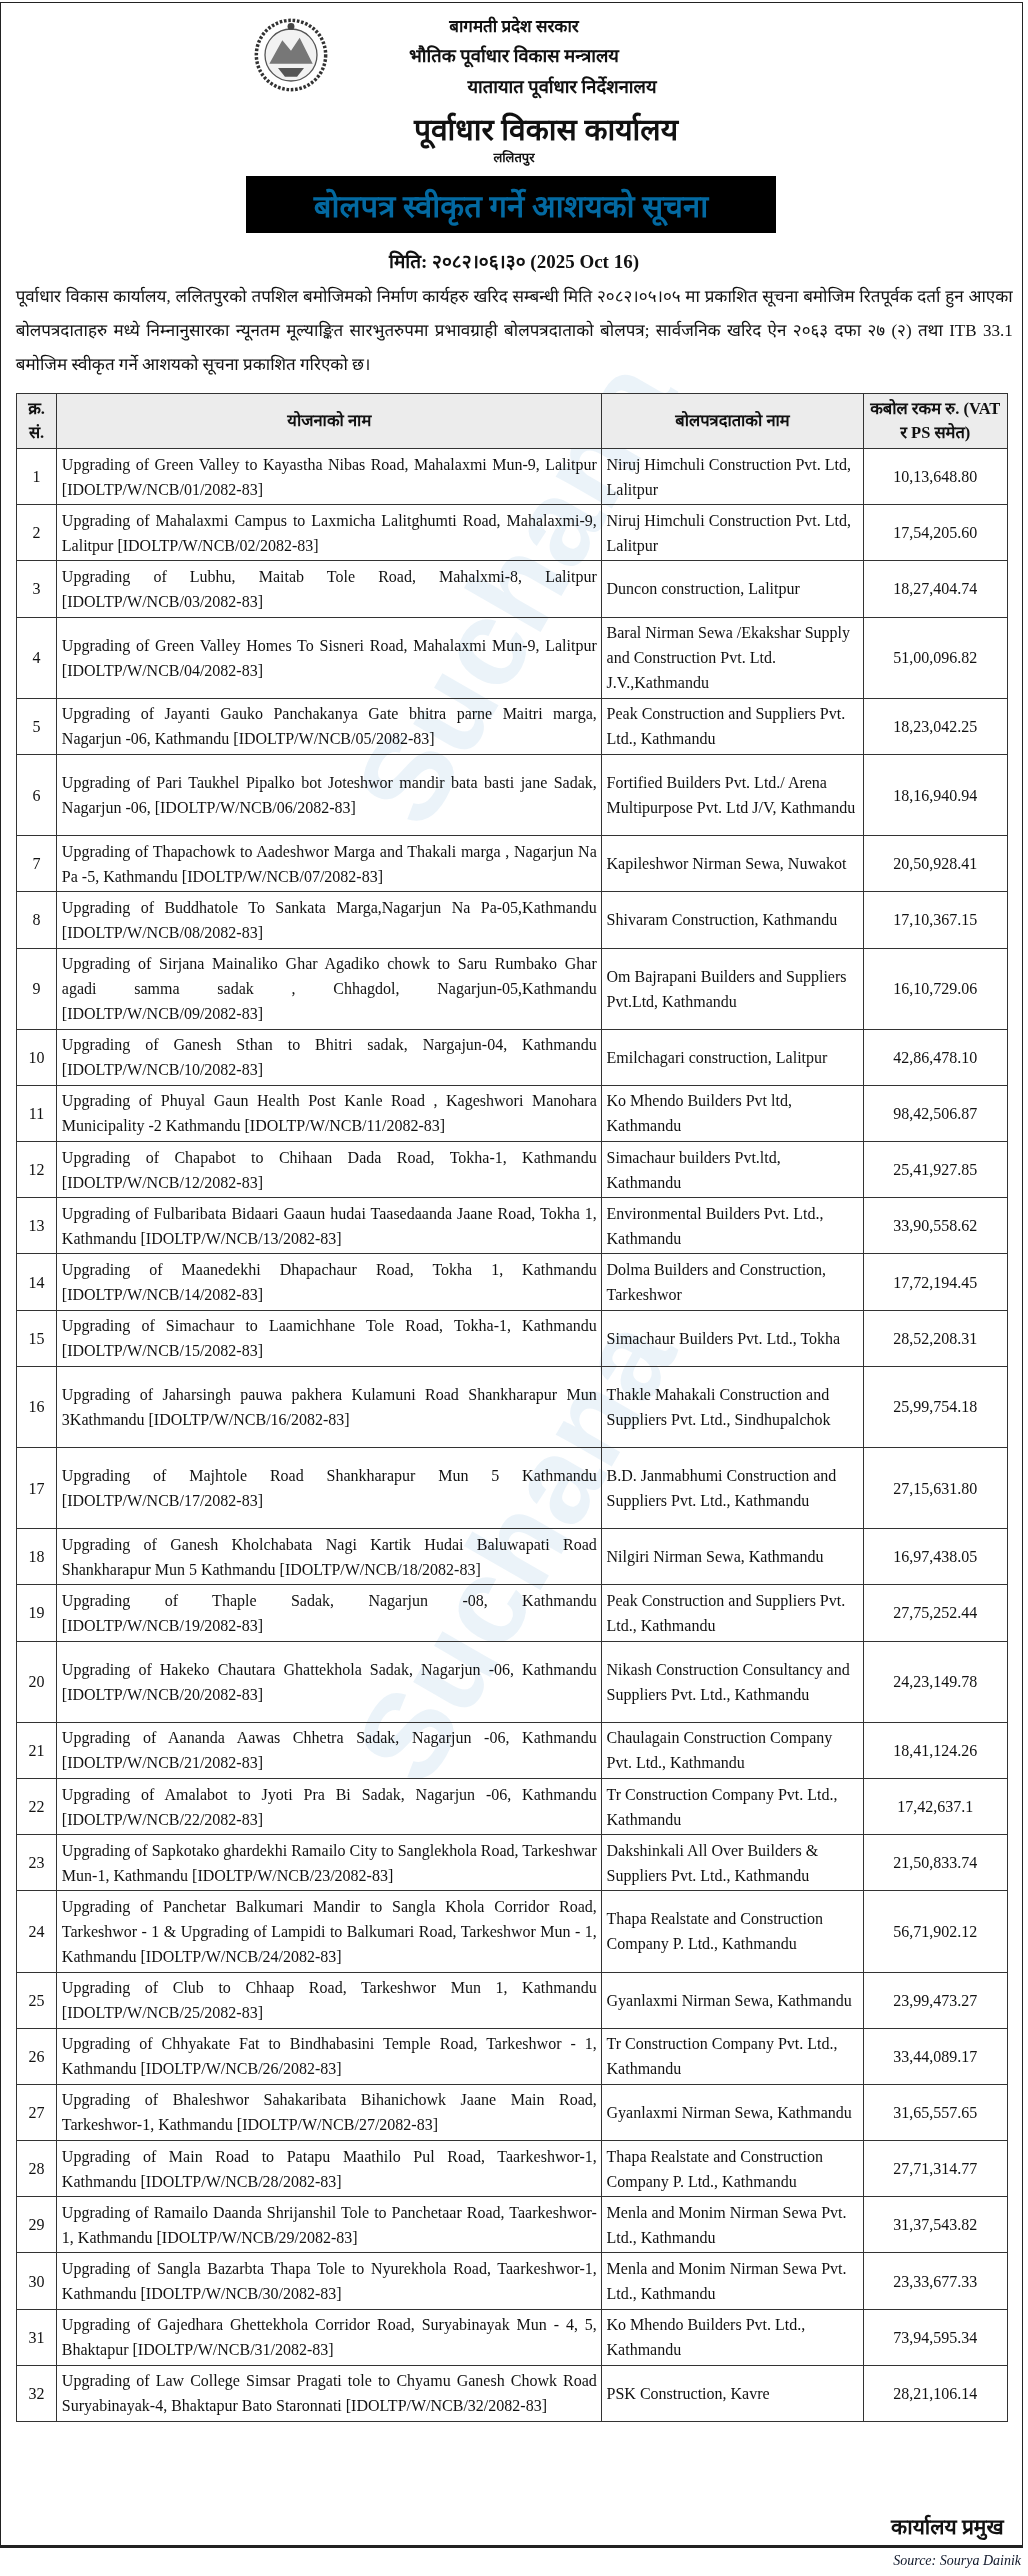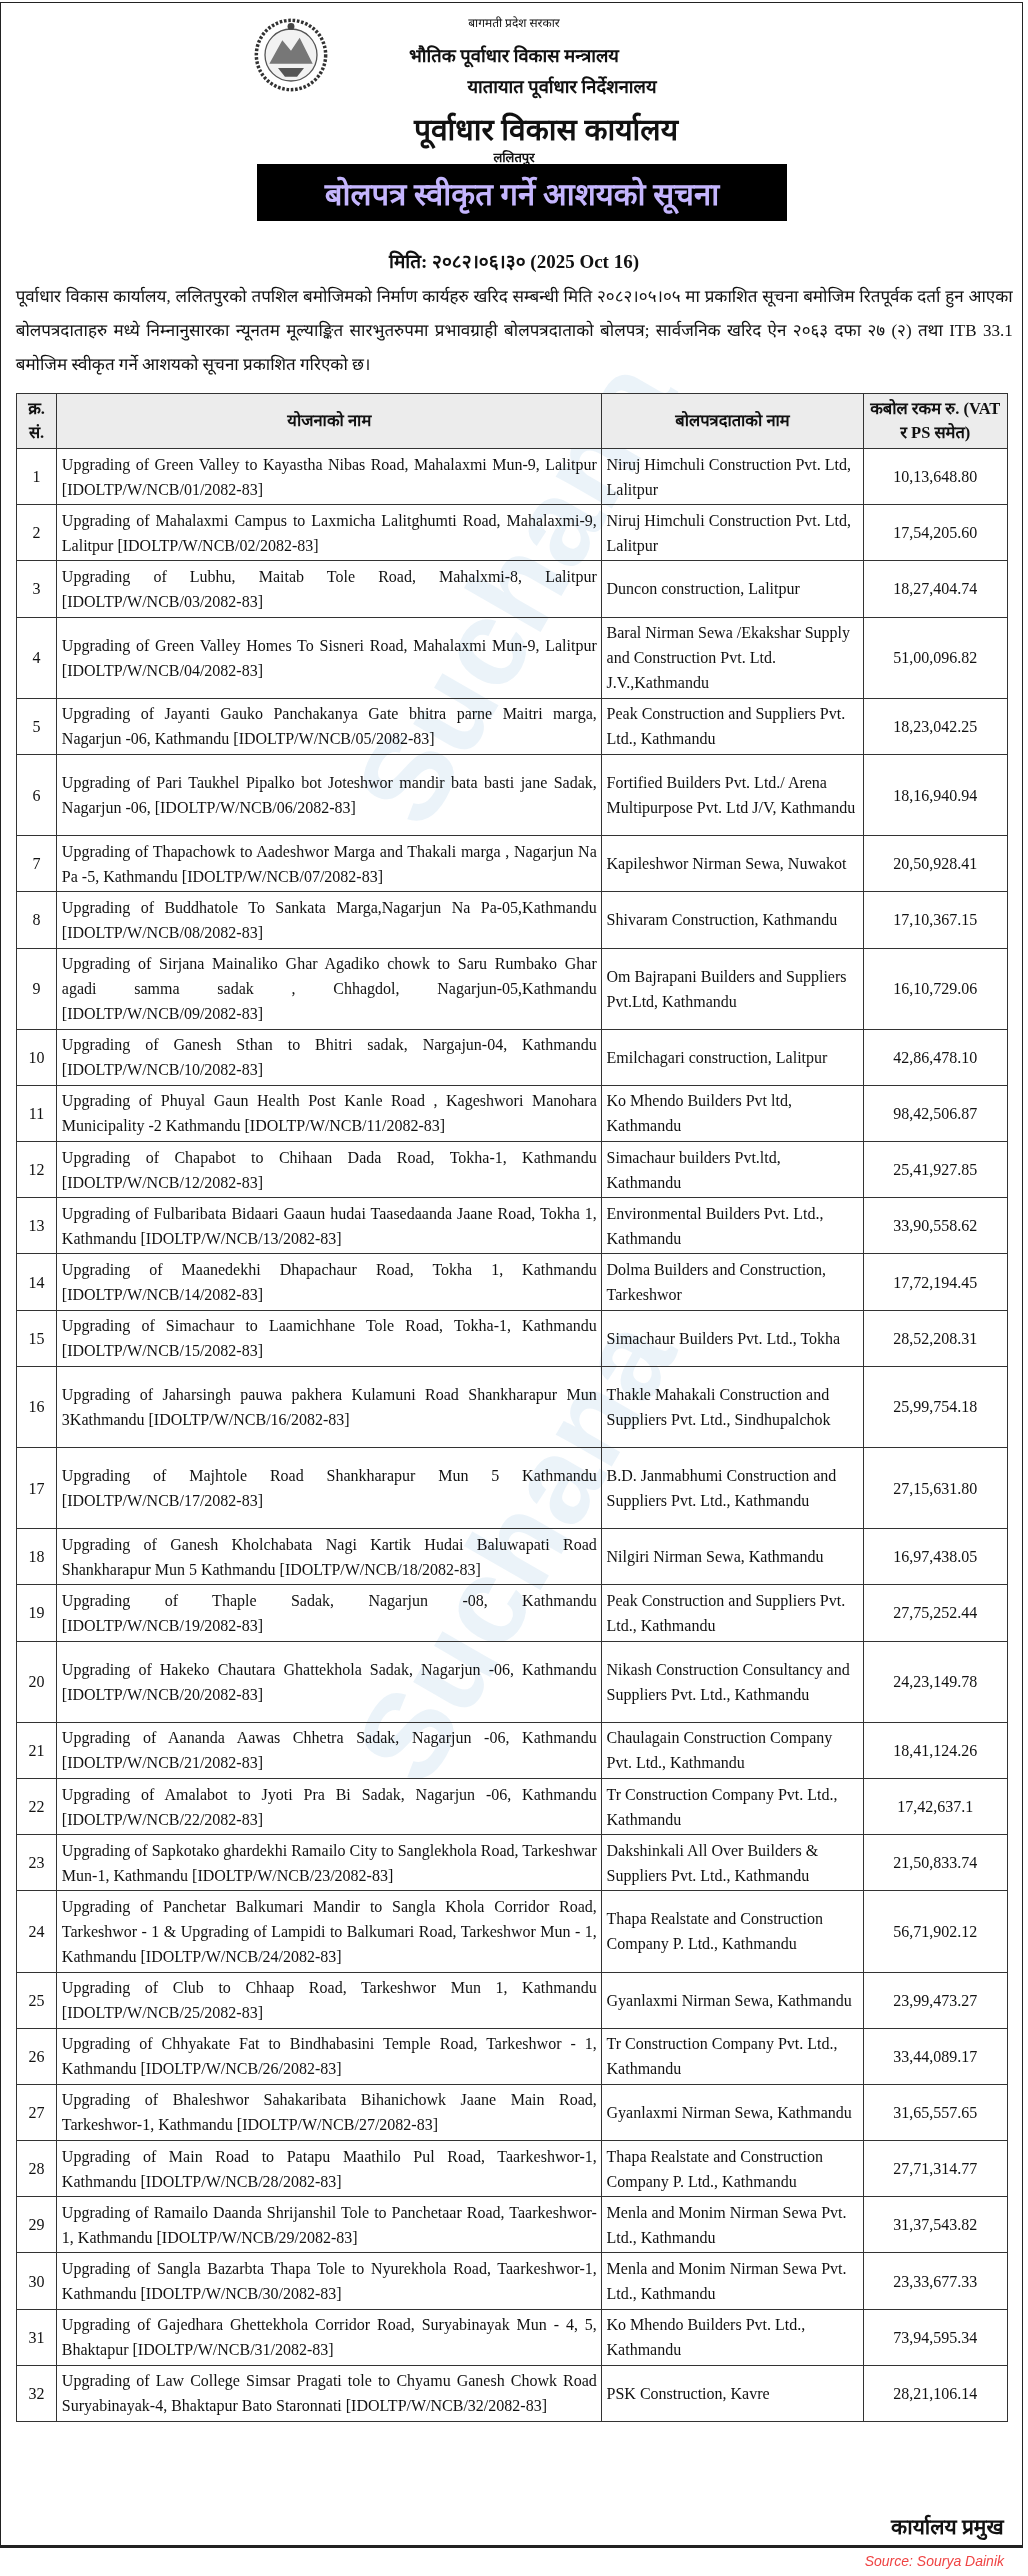--- a/index.html
+++ b/index.html
@@ -2,44 +2,44 @@
 <html style="font-size:14px"><head>
 <meta charset="utf-8">
 <style>
   html, body { margin: 0; padding: 0; background: #ffffff; }
   body { width: 1028px; height: 2576px; position: relative; overflow: hidden;
          font-family: "Liberation Serif", serif; color: #111; }
   .frame { position: absolute; left: 0; top: 1.7px; width: 1023px; height: 2546px;
            border: 1.7px solid #222; border-bottom-width: 3.5px; box-sizing: border-box; }
   .emblem { position: absolute; left: 252px; top: 15.7px; width: 78px; height: 78px; }
   .hdr { position: absolute; left: 0; width: 1028px; text-align: center; }
-  .h1 { top: 14px; font-size: 12px; font-weight: normal; }
+  .h1 { top: 14px; font-size: 17px; font-weight: bold; }
   .h2 { top: 42px; font-size: 18.3px; font-weight: bold; }
   .h3 { top: 73px; font-size: 18.3px; font-weight: bold; margin-left: 48px; }
   .h4 { top: 108px; font-size: 30px; font-weight: bold; padding-left: 32px; }
   .h5 { top: 148px; font-size: 13px; font-weight: bold; font-family: Liberation Mono, monospace; }
-  .banner { position: absolute; left: 246px; top: 164px; width: 530px; height: 57px;
-            background: #000; color: #c4b5fd; font-size: 31px; font-weight: bold;
-            display: flex; align-items: center; justify-content: center; margin-left: 11px; }
+  .banner { position: absolute; left: 246px; top: 176px; width: 530px; height: 57px;
+            background: #000; color: #0369a1; font-size: 31px; font-weight: bold;
+            display: flex; align-items: center; justify-content: center; }
   .date { top: 248px; font-size: 19px; font-weight: bold; }
   .intro { position: absolute; left: 15.7px; top: 280px; width: 997px; font-size: 17px;
            line-height: 34px; text-align: justify; }
   table.tbl { position: absolute; left: 15.7px; top: 393px; width: 992px;
               border-collapse: collapse; font-size: 16px; line-height: 25px; border-radius: 9px; }
   .tbl th, .tbl td { border: 1.7px solid #333; vertical-align: middle; padding: 2.6px 4.4px; }
   .tbl th { background: #ececec; font-weight: bold; text-align: center; font-size: 16.5px; line-height: 24.4px; }
   .c-sn { width: 31px; text-align: center; }
   .c-proj { width: 535px; text-align: justify; }
   .c-bid { width: 252px; text-align: left; }
   .c-amt { width: 134px; text-align: center; }
   .tbl tr.r3 td { height: 75px; }
   .tbl tr.r2 td { height: 50px; }
   .sig { position: absolute; right: 24.4px; top: 2512px; font-size: 21px; font-weight: bold; }
-  .source { position: absolute; right: 24px; top: 2553px; font-family: Liberation Sans, sans-serif;
-            font-style: italic; font-size: 14px; color: #ef4444; }
+  .source { position: absolute; right: 7px; top: 2553px; font-family: Liberation Serif, serif;
+            font-style: italic; font-size: 14px; color: #0f172a; }
   .wm { position: absolute; color: rgba(60,140,200,0.10); font-family: "Liberation Sans", sans-serif;
         font-weight: bold; font-size: 122px; transform: rotate(-60deg); pointer-events: none; }
 </style>
 </head>
 <body>
 
 <div class="wm" style="left:261px; top:522px;">Suchana</div>
 <div class="wm" style="left:261px; top:1480px;">Suchana</div>
 
 <div class="frame"></div>

